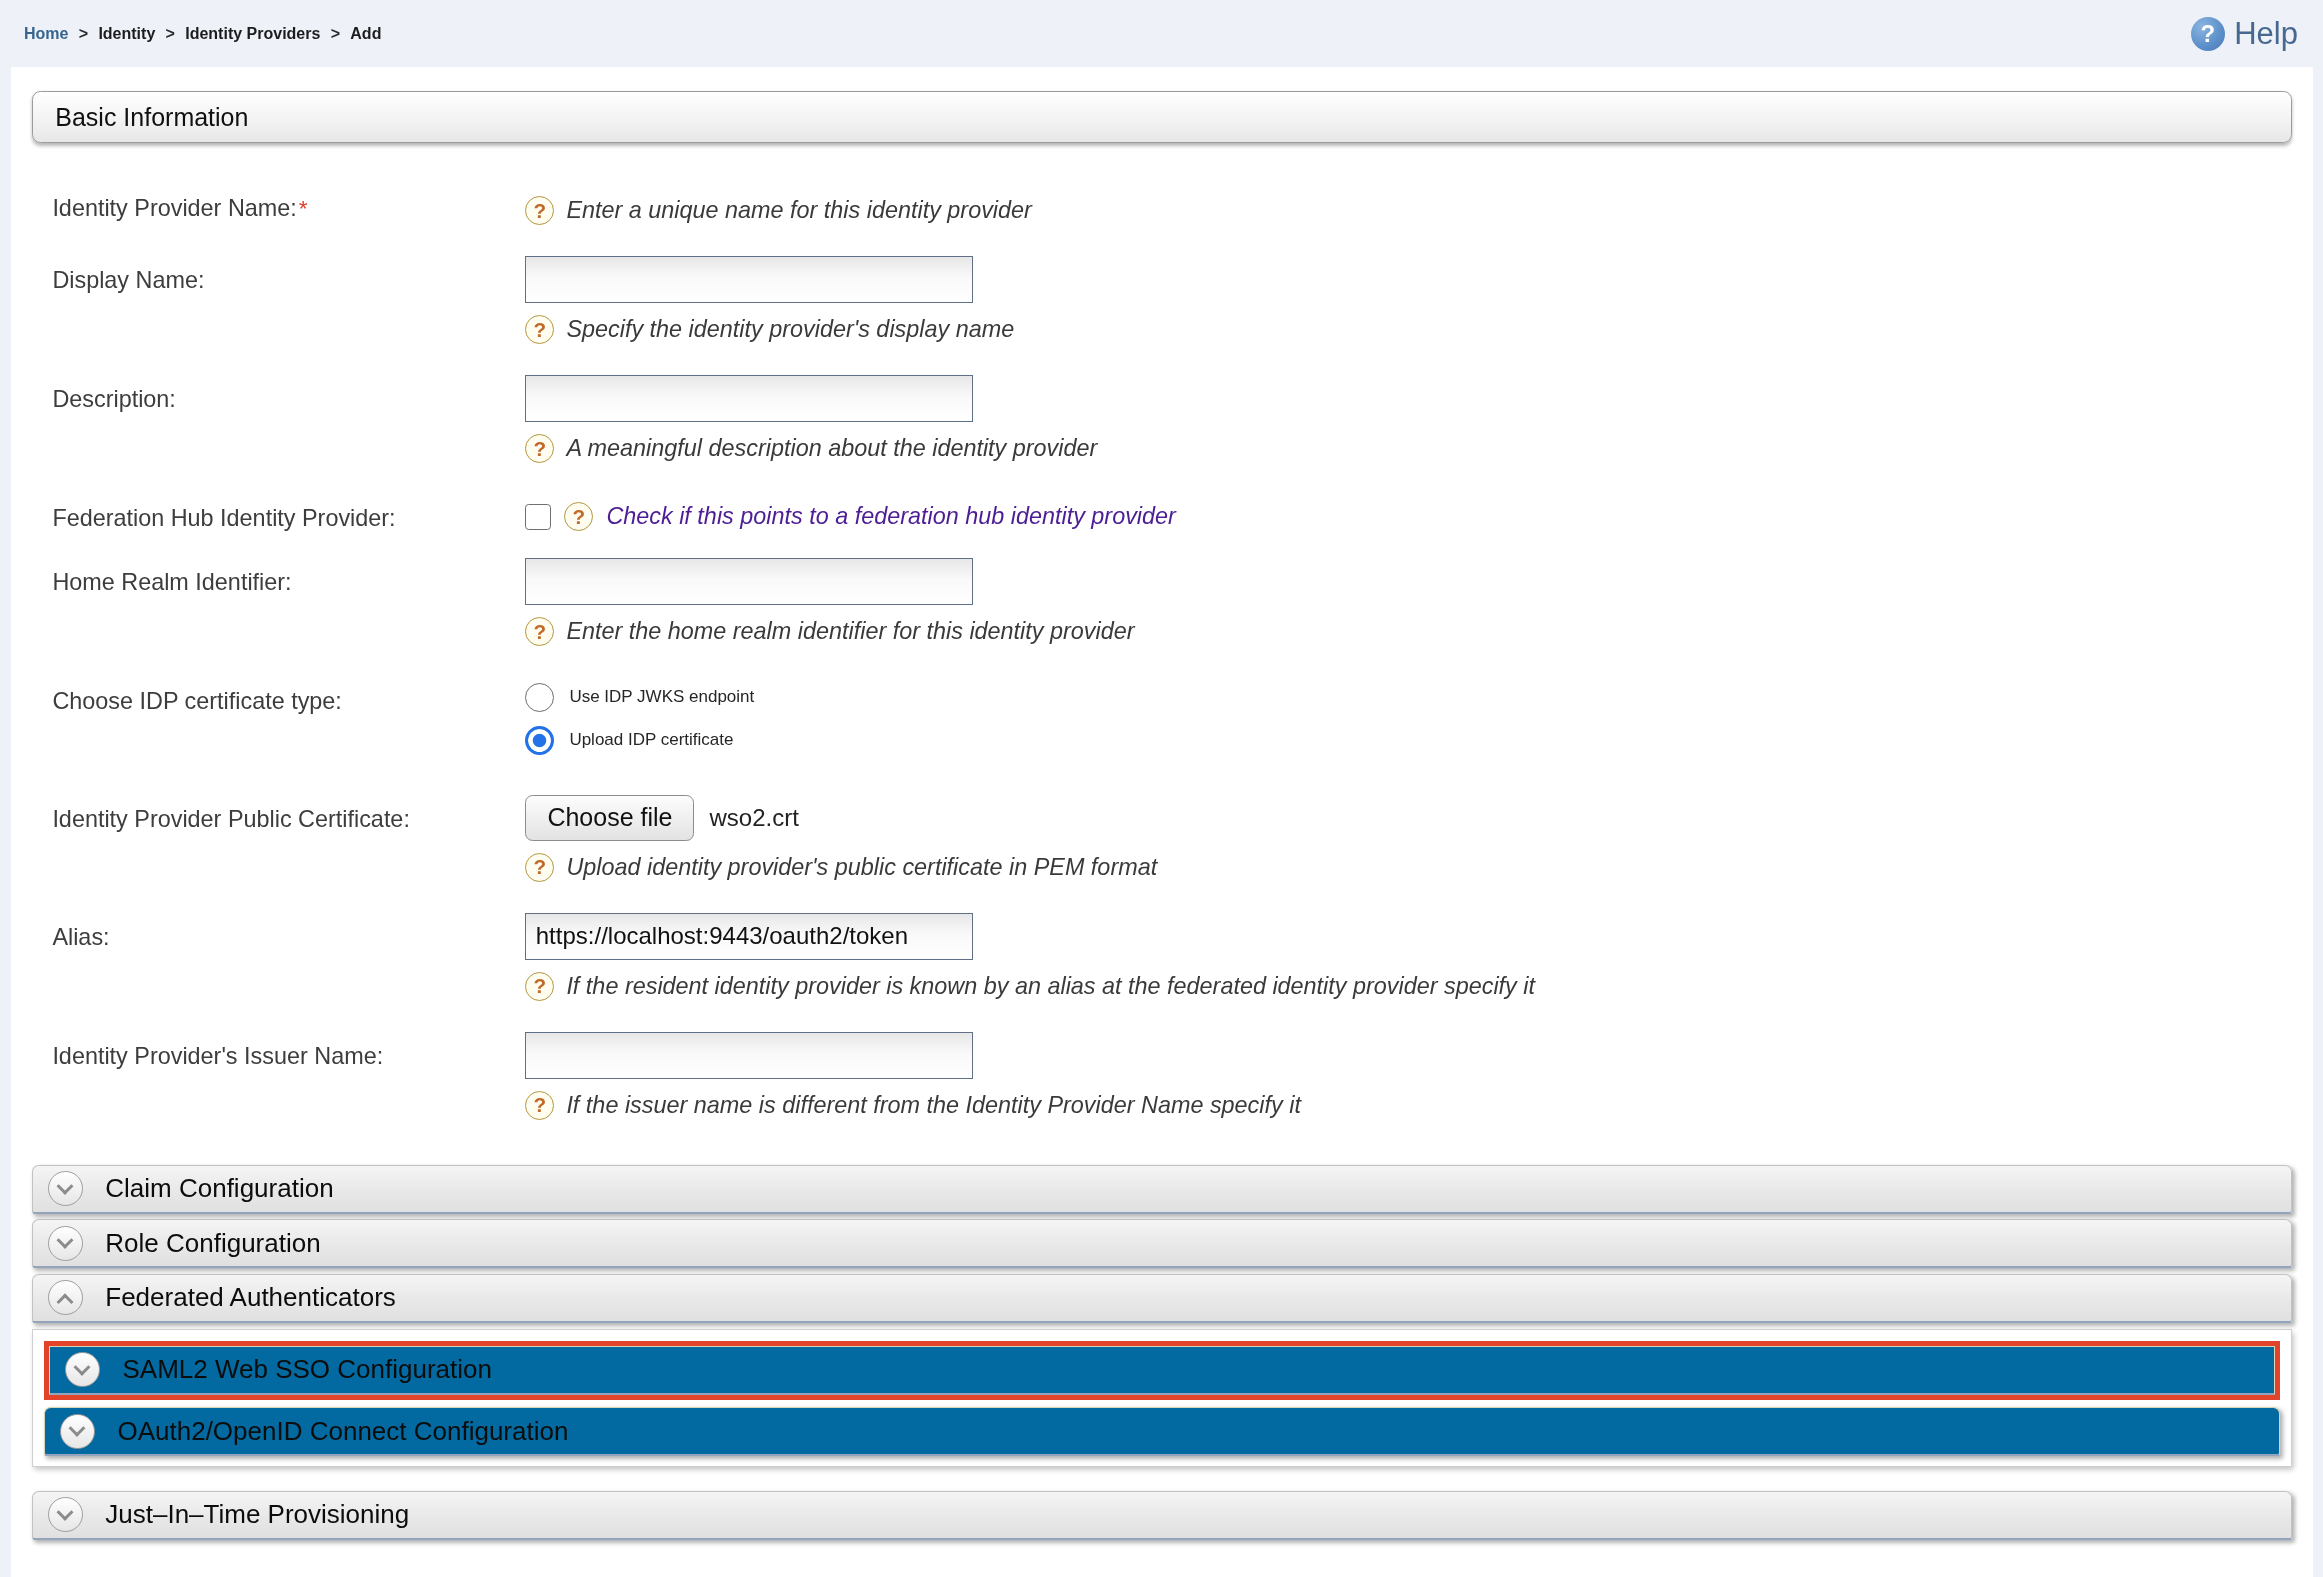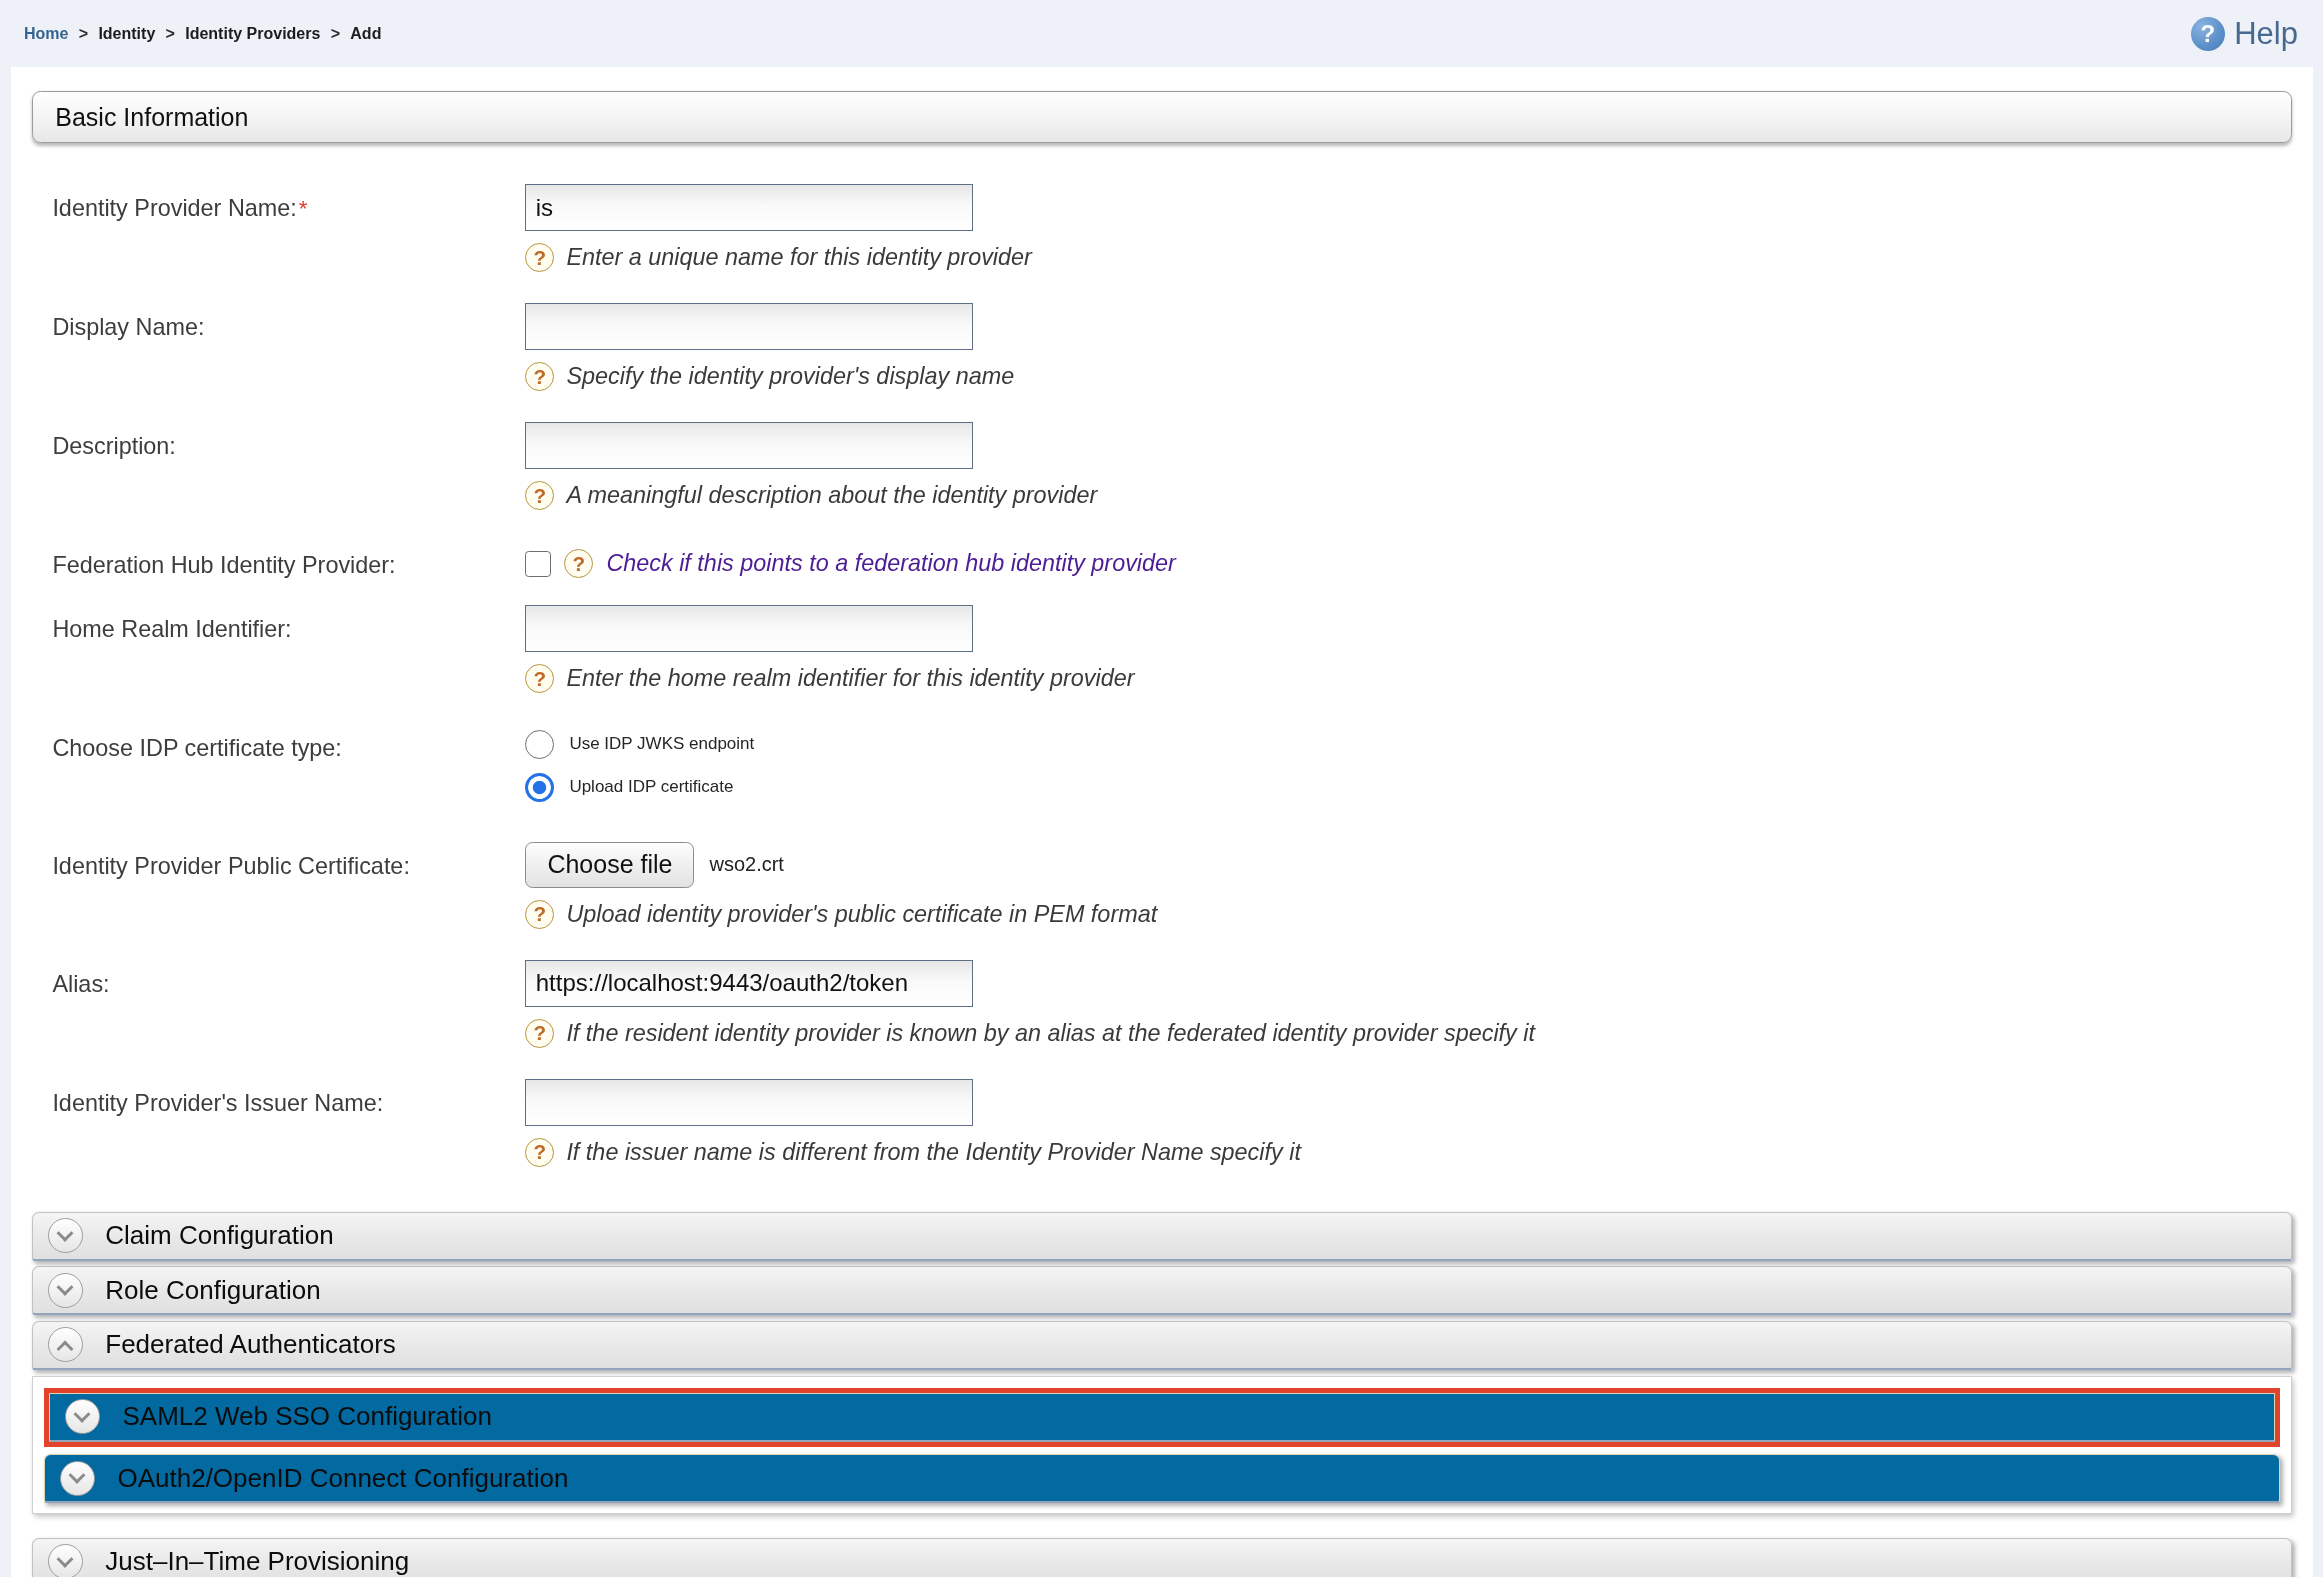--- a/index.html
+++ b/index.html
@@ -88,21 +88,21 @@
   .radio.on  { border:3.7px solid #2372e8; background:#2372e8; box-shadow:inset 0 0 0 4.7px #fff; }
   .file-row { display:flex; align-items:center; gap:15px; }
   .file-btn {
     height:46px; padding:0 21px;
     border:1.9px solid #8c8c8c; border-radius:7.5px;
     background:linear-gradient(#fdfdfd, #ededed 60%, #e2e2e2);
     font-size:25px; color:#101010;
     display:inline-flex; align-items:center;
     cursor:pointer; font-family:inherit;
   }
-  .file-name { font-size:20px; color:#222; }
+  .file-name { font-size:24px; color:#222; }
   
   .accordions { margin-top:45px; }
   .acc-bar {
     height:49px;
     display:flex; align-items:center; gap:22.5px;
     padding:0 15px;
     background:linear-gradient(#f5f5f5, #e9e9e9 50%, #e0e0e0);
     border:0.9px solid #c2c2c2;
     border-bottom:2.8px solid #93a4bd;
     border-radius:6.6px 6.6px 2.8px 2.8px;
@@ -164,21 +164,20 @@
       <span>Basic Information</span>
     </div>
 
     <div class="idp-form">
 
       <div class="frow">
         <div class="flabel">
           <span>Identity Provider Name:</span><span class="req">*</span>
         </div>
         <div class="fcontrol">
-          <input class="text-input" type="text" value="is" style="">
           <div class="hint">
             <span class="q-icon">?</span>
             <span>Enter a unique name for this identity provider</span>
           </div>
         </div>
       </div>
 
       <div class="frow">
         <div class="flabel">Display Name:</div>
         <div class="fcontrol">

